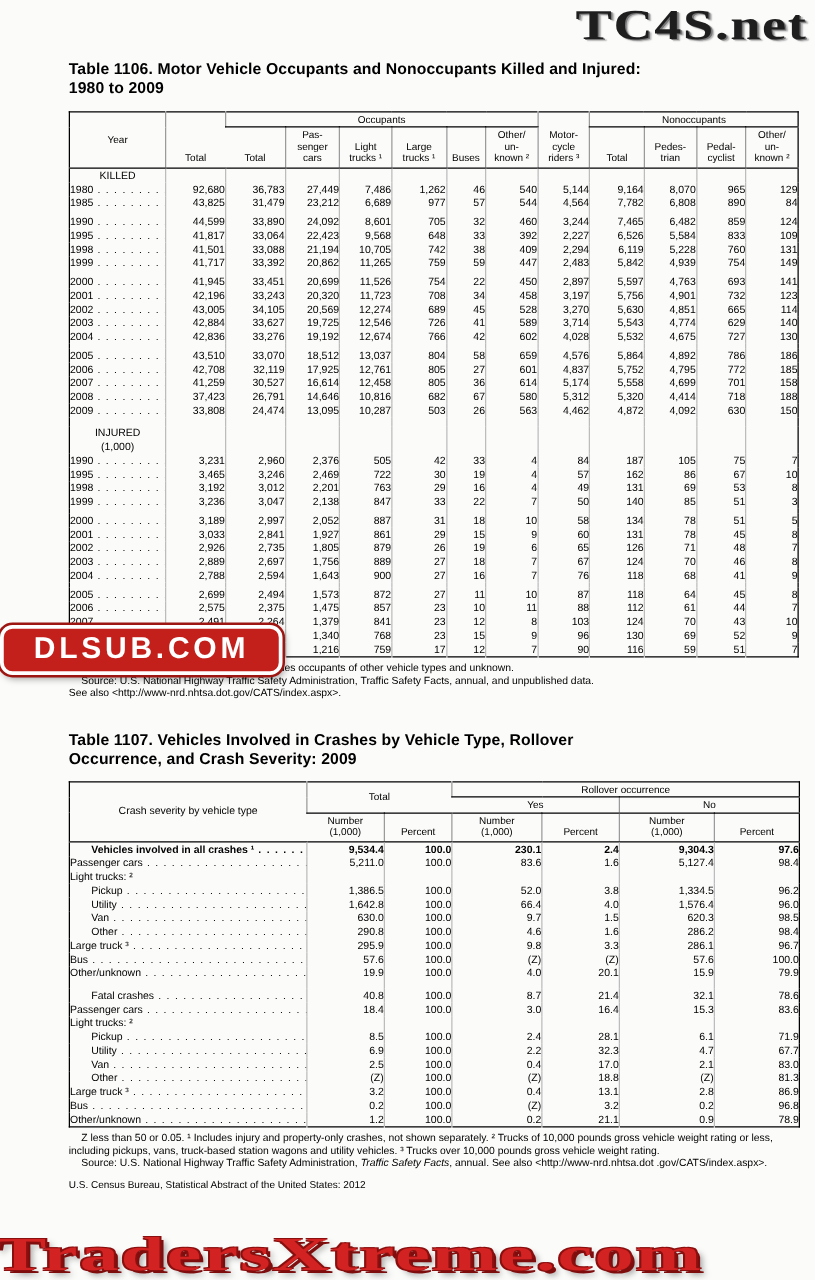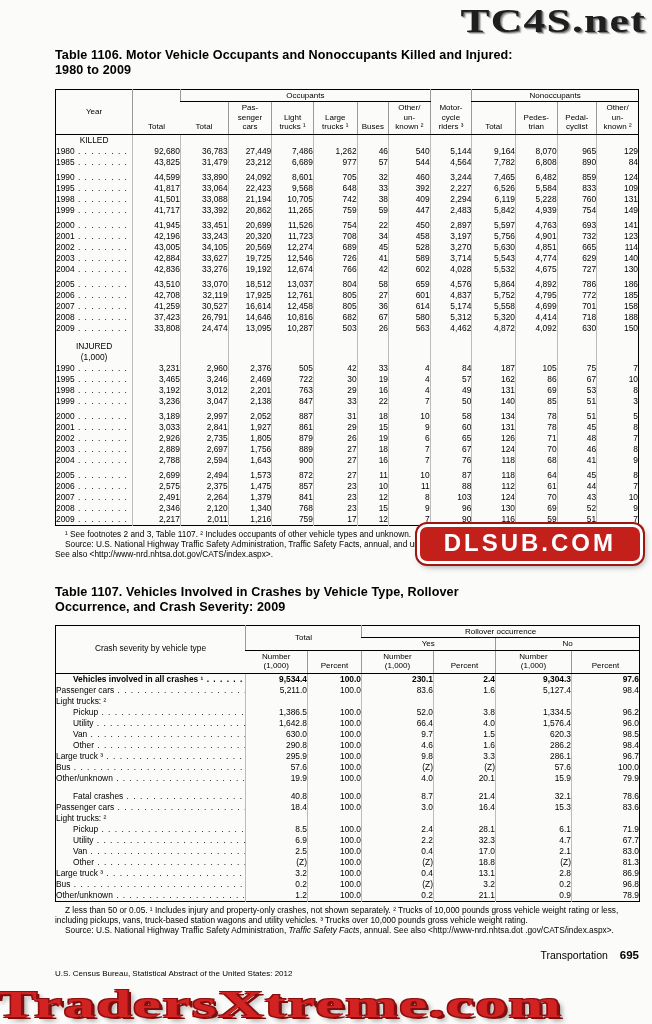--- a/index.html
+++ b/index.html
@@ -48,21 +48,21 @@
   .census{margin-top:8px;font-size:8px;}
 
   
   .wm-top{position:absolute;top:3px;right:6px;z-index:5;}
   .wm-top-text{
     display:inline-block;font-family:"Liberation Serif",serif;font-weight:bold;
     font-size:34px;line-height:36px;color:#1e1e1e;letter-spacing:1px;
     transform:scaleX(1.28);transform-origin:right center;
     text-shadow:1px 1px 0 #777,2px 2px 1px #b5b5b5;
   }
-  .wm-mid{position:absolute;top:524px;left:0;width:643px;text-align:right;z-index:6;}
+  .wm-mid{position:absolute;top:500px;left:0;width:555px;text-align:left;z-index:6;}
   .wm-mid-text{
     display:inline-block;background:#c3201c;color:#fff;font-weight:bold;
     font-size:24px;line-height:26px;letter-spacing:3px;padding:3px 24px 5px;
     border:3px solid #fff;border-radius:10px;
     box-shadow:0 0 0 2px #9e1612,2px 3px 6px rgba(0,0,0,.35);
   }
   .wm-bottom{position:absolute;bottom:0;left:0;width:557px;text-align:center;z-index:6;}
   .wm-bottom-text{
     display:inline-block;font-family:"Liberation Serif",serif;font-weight:bold;
     font-size:38px;line-height:40px;color:#d32222;letter-spacing:1px;white-space:nowrap;
@@ -942,23 +942,20 @@
         </tbody>
     </table>
 
     <div class="fnblock">
       <p class="fn ind">Z less than 50 or 0.05. ¹ Includes injury and property-only crashes, not shown separately. ² Trucks of 10,000 pounds gross vehicle weight rating or less, including pickups, vans, truck-based station wagons and utility vehicles. ³ Trucks over 10,000 pounds gross vehicle weight rating.</p>
       <p class="fn ind">
         <span>Source: U.S. National Highway Traffic Safety Administration, </span><i>Traffic Safety Facts</i><span>, annual. See also &lt;http://www-nrd.nhtsa.dot .gov/CATS/index.aspx&gt;.</span>
       </p>
     </div>
 
-    <div class="pageline">
-      <span class="chapter">Transportation</span><span class="pgnum">695</span>
-    </div>
     <div class="census">U.S. Census Bureau, Statistical Abstract of the United States: 2012</div>
 
   </div>
 
   <div class="wm-mid">
     <span class="wm-mid-text">DLSUB.COM</span>
   </div>
 
   <div class="wm-bottom">
     <span class="wm-bottom-text">TradersXtreme.com</span>

